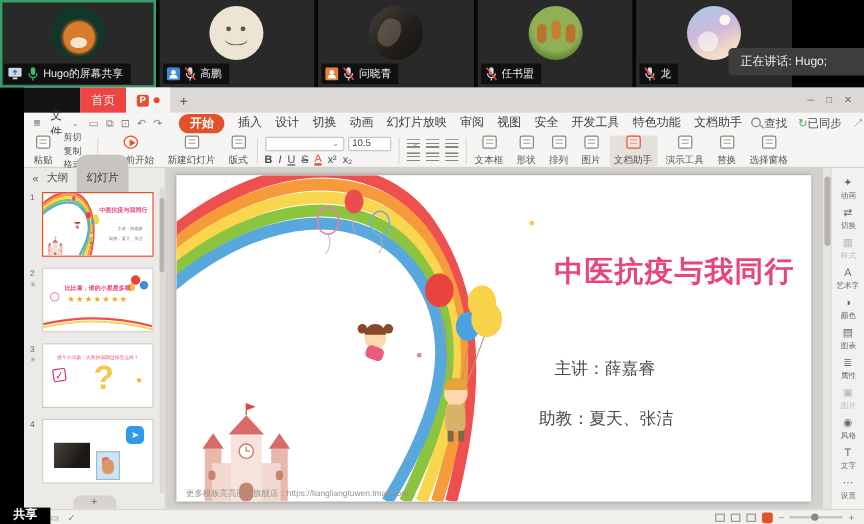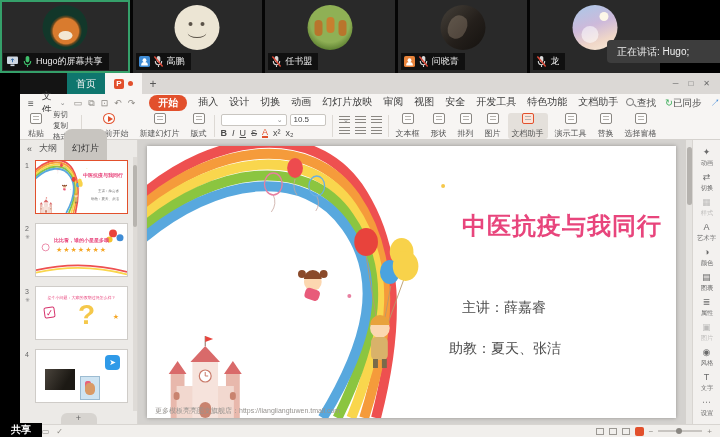--- a/index.html
+++ b/index.html
@@ -26,21 +26,21 @@
   .namebar { position:absolute; left:3px; bottom:3px; display:flex; align-items:center; gap:3px; background:rgba(8,8,8,.75); padding:2px 6px 2px 3px; max-width:95%; }
   .namebar .pname { font-size:9px; color:#ececec; white-space:nowrap; overflow:hidden; }
   .namebar svg { display:block; }
   .speak-tip { position:absolute; right:0; top:40px; height:23px; min-width:113px; background:#3d3d3d; color:#eeeeee; font-size:10px; line-height:23px; padding:0 8px 0 10px; border-radius:4px 0 0 4px; z-index:5; }
 
   
   .wps { position:absolute; left:20px; top:73px; width:700px; height:364px; background:#f7f5f3; }
   .titlebar { position:absolute; left:0; top:0; right:0; height:21px; background:#dbd8d5; display:flex; align-items:stretch; }
   .corner-dark { width:47px; background:#141414; }
   .ttab { display:flex; align-items:center; gap:4px; font-size:10px; padding:0 9px; color:#3c3c3c; }
-  .ttab.home { background:#0f766e; color:#f4f4f4; }
+  .ttab.home { background:#ef4444; color:#f4f4f4; }
   .ttab.docer { background:#ccc9c5; }
   .ttab.doc { background:#f7f5f3; }
   .docer-ico { width:8px; height:8px; border-radius:2px; background:#e2502c; display:inline-block; }
   .p-ico { width:10px; height:10px; border-radius:2px; background:#e2502c; color:#fff; font-size:8px; font-weight:bold; line-height:10px; text-align:center; display:inline-block; }
   .mod-dot { width:5px; height:5px; border-radius:50%; background:#e2502c; display:inline-block; }
   .newtab { width:22px; display:flex; align-items:center; justify-content:center; color:#555; font-size:12px; }
   .tb-space { flex:1; }
   .winctl { display:flex; align-items:center; gap:10px; padding:0 10px; color:#6a6a6a; font-size:8px; }
 
   .menubar { position:absolute; left:0; top:21px; right:0; height:18px; display:flex; align-items:center; font-size:10px; color:#3c3c3c; padding:0 8px; gap:8px; background:#f7f5f3; }
@@ -226,47 +226,47 @@
             <rect x="4" y="1" width="4" height="7" rx="2" fill="#d8d8d8"></rect>
             <path d="M2.5 6.5a3.5 4 0 0 0 7 0" fill="none" stroke="#d8d8d8" stroke-width="1.2"></path>
             <path d="M6 11v2" stroke="#d8d8d8" stroke-width="1.2"></path>
             <path d="M1.5 1.5L10.5 12.5" stroke="#e04b3a" stroke-width="1.5"></path>
           </svg>
         <span class="pname">高鹏</span>
       </div>
     </div>
 
     <div class="tile">
+      <div class="avatar av-dark"></div>
+      <div class="namebar">
+        <svg width="11" height="11" viewBox="0 0 12 12">
+            <rect width="12" height="12" rx="2" fill="#e8833a"></rect>
+            <circle cx="6" cy="4.6" r="2.1" fill="#fff"></circle>
+            <path d="M2.3 10.3a3.7 3.7 0 0 1 7.4 0z" fill="#fff"></path>
+          </svg>
+        <svg width="11" height="13" viewBox="0 0 12 14">
+            <rect x="4" y="1" width="4" height="7" rx="2" fill="#d8d8d8"></rect>
+            <path d="M2.5 6.5a3.5 4 0 0 0 7 0" fill="none" stroke="#d8d8d8" stroke-width="1.2"></path>
+            <path d="M6 11v2" stroke="#d8d8d8" stroke-width="1.2"></path>
+            <path d="M1.5 1.5L10.5 12.5" stroke="#e04b3a" stroke-width="1.5"></path>
+          </svg>
+        <span class="pname">问晓青</span>
+      </div>
+    </div>
+
+    <div class="tile">
       <div class="avatar av-figs"></div>
       <div class="namebar">
         <svg width="11" height="13" viewBox="0 0 12 14">
             <rect x="4" y="1" width="4" height="7" rx="2" fill="#d8d8d8"></rect>
             <path d="M2.5 6.5a3.5 4 0 0 0 7 0" fill="none" stroke="#d8d8d8" stroke-width="1.2"></path>
             <path d="M6 11v2" stroke="#d8d8d8" stroke-width="1.2"></path>
             <path d="M1.5 1.5L10.5 12.5" stroke="#e04b3a" stroke-width="1.5"></path>
           </svg>
         <span class="pname">任书盟</span>
-      </div>
-    </div>
-
-    <div class="tile">
-      <div class="avatar av-dark"></div>
-      <div class="namebar">
-        <svg width="11" height="11" viewBox="0 0 12 12">
-            <rect width="12" height="12" rx="2" fill="#e8833a"></rect>
-            <circle cx="6" cy="4.6" r="2.1" fill="#fff"></circle>
-            <path d="M2.3 10.3a3.7 3.7 0 0 1 7.4 0z" fill="#fff"></path>
-          </svg>
-        <svg width="11" height="13" viewBox="0 0 12 14">
-            <rect x="4" y="1" width="4" height="7" rx="2" fill="#d8d8d8"></rect>
-            <path d="M2.5 6.5a3.5 4 0 0 0 7 0" fill="none" stroke="#d8d8d8" stroke-width="1.2"></path>
-            <path d="M6 11v2" stroke="#d8d8d8" stroke-width="1.2"></path>
-            <path d="M1.5 1.5L10.5 12.5" stroke="#e04b3a" stroke-width="1.5"></path>
-          </svg>
-        <span class="pname">问晓青</span>
       </div>
     </div>
 
     <div class="tile">
       <div class="avatar av-sky"></div>
       <div class="namebar">
         <svg width="11" height="13" viewBox="0 0 12 14">
             <rect x="4" y="1" width="4" height="7" rx="2" fill="#d8d8d8"></rect>
             <path d="M2.5 6.5a3.5 4 0 0 0 7 0" fill="none" stroke="#d8d8d8" stroke-width="1.2"></path>
             <path d="M6 11v2" stroke="#d8d8d8" stroke-width="1.2"></path>

